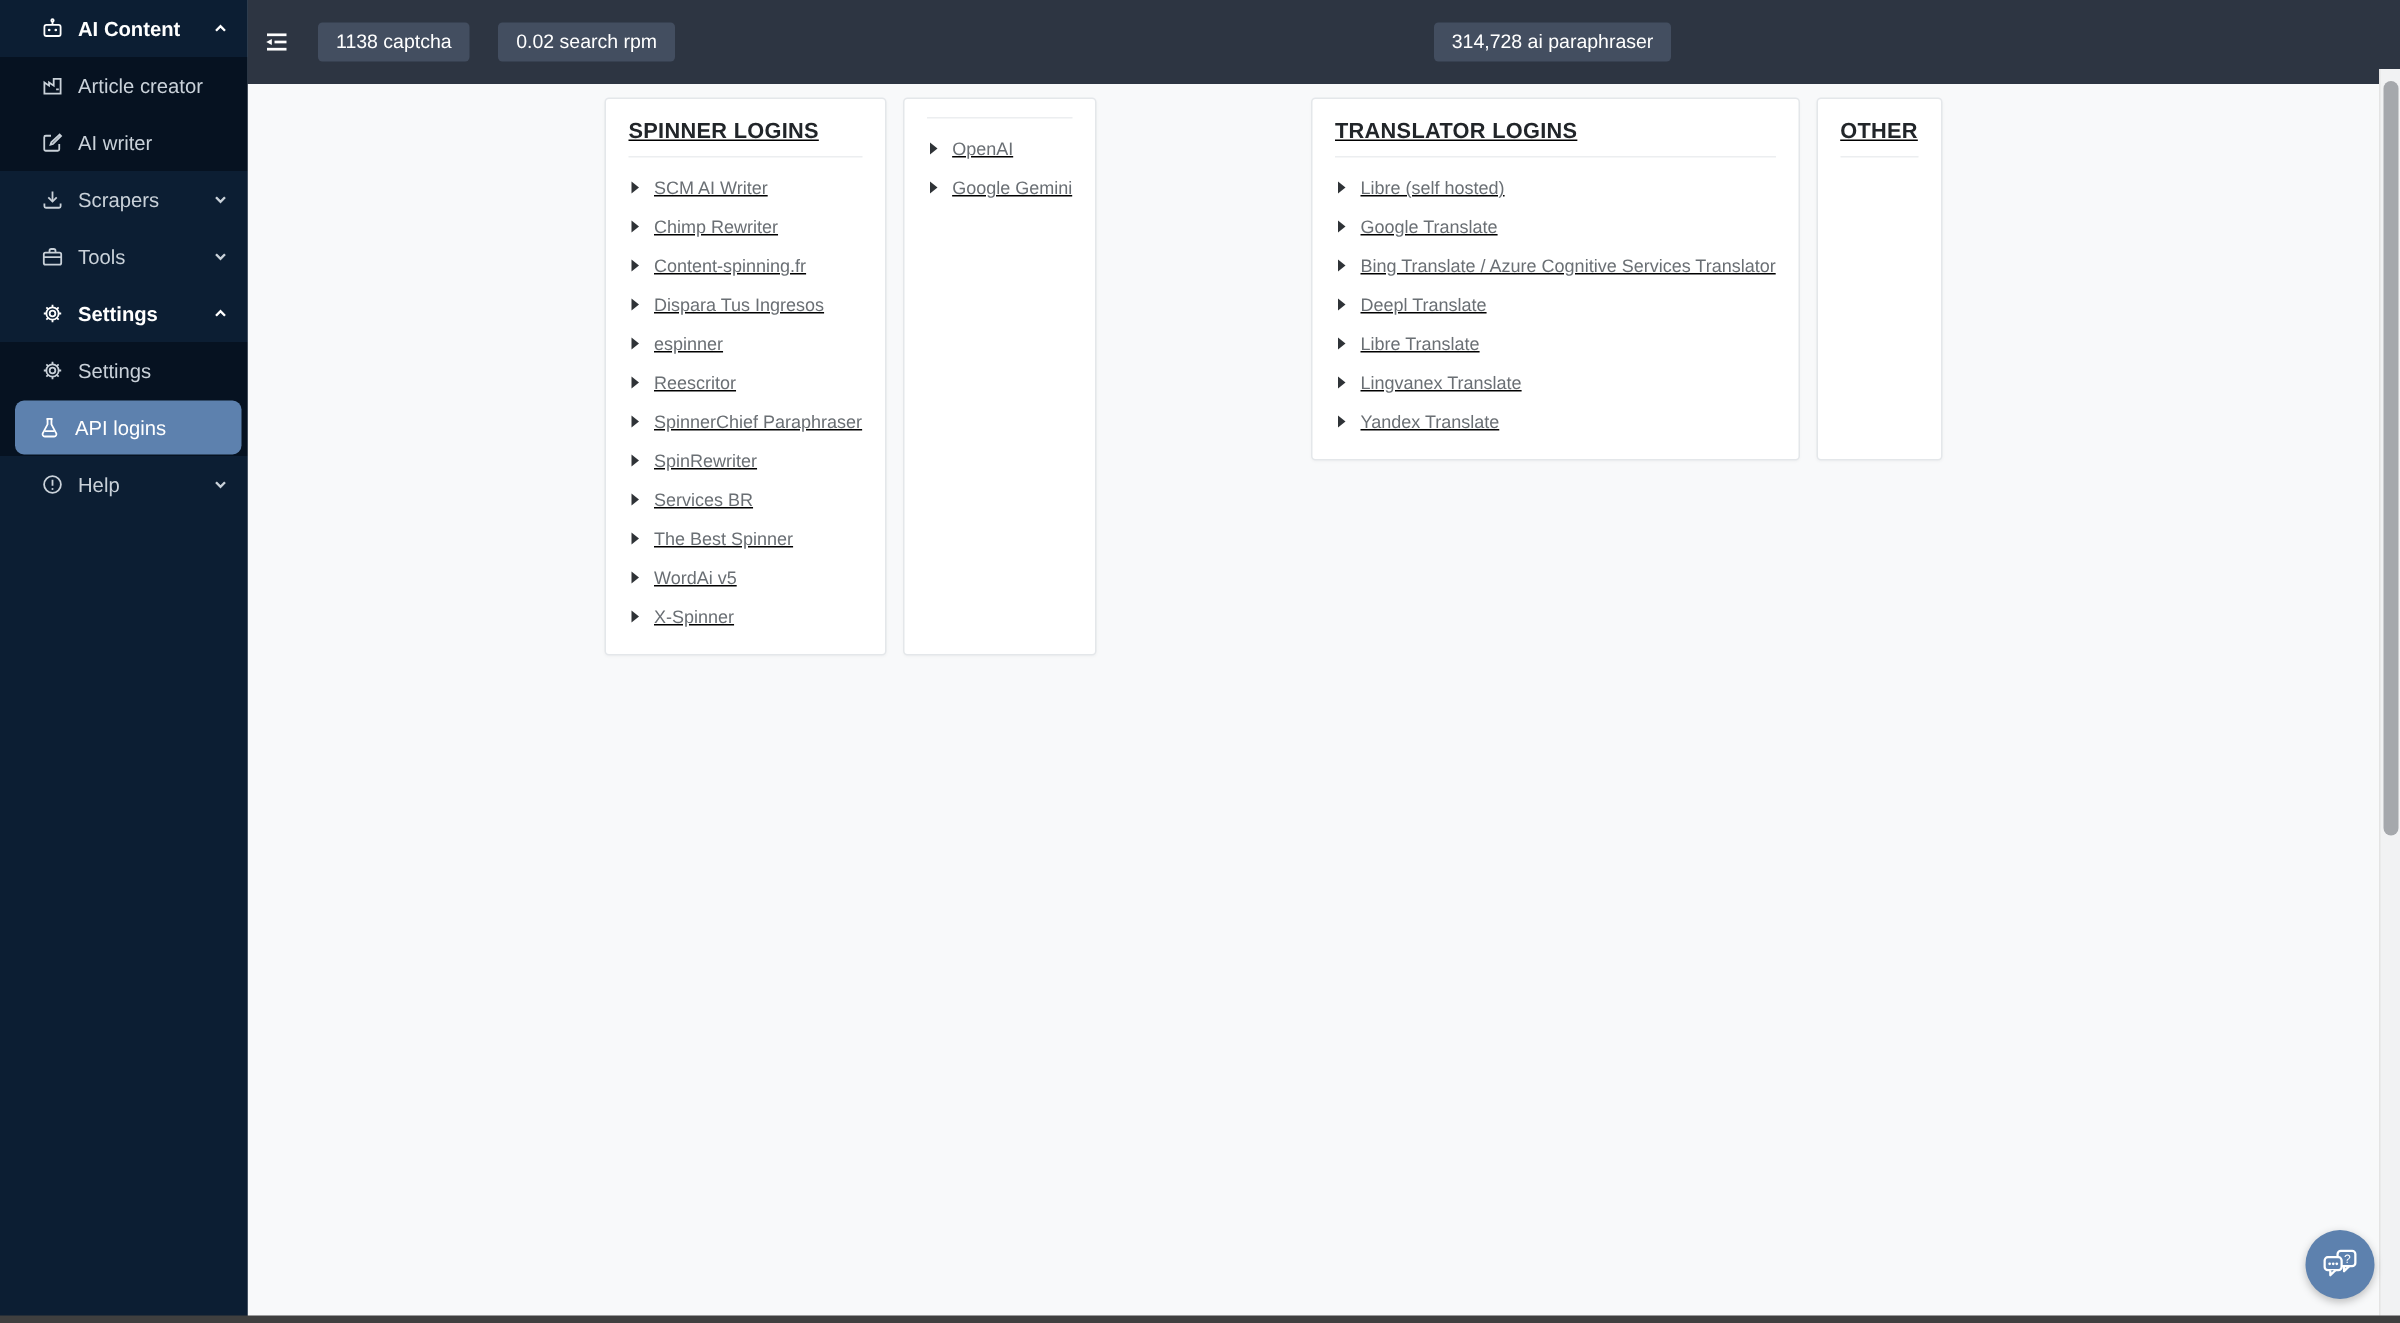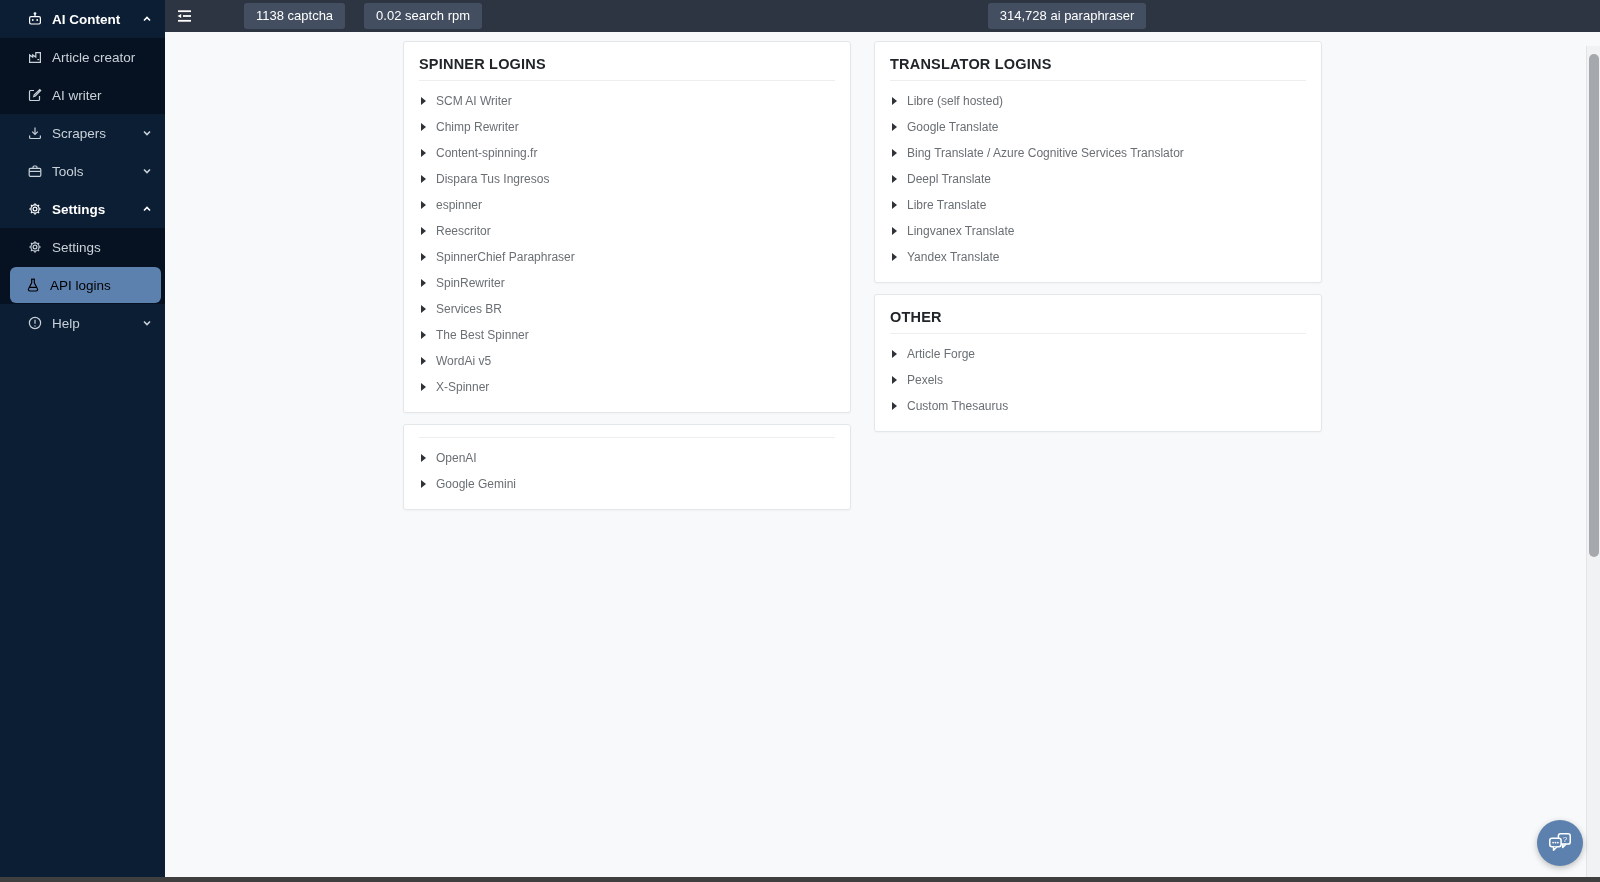--- a/index.html
+++ b/index.html
@@ -24,31 +24,31 @@
     height: 38px; display: flex; align-items: center;
     padding: 0 12px 0 27px; gap: 9px;
     color: #c9d1d9; font-size: 13.5px; cursor: pointer; white-space: nowrap;
   }
   .sb-item.bold { color: #ffffff; font-weight: 700; }
   .sb-item .icn { width: 16px; height: 16px; flex: none; display: block; }
   .sb-item .chev { margin-left: auto; width: 12px; height: 12px; flex: none; }
   .sb-item.selected {
     background: #5d81ae; border-radius: 6px;
     margin: 1px 4px 1px 10px; height: 36px; padding: 0 10px 0 15px;
-    color: #000000;
+    color: #ffffff;
   }
   .sb-filler { flex: 1; background: #0c1e33; }
 
   
   .right { flex: 1; display: flex; flex-direction: column; min-width: 0; }
 
   .topbar {
-    height: 32px; flex: none; background: #2d3542;
+    height: 56px; flex: none; background: #2d3542;
     display: flex; align-items: center;
-    padding-left: 5px; overflow: hidden; position: relative; z-index: 2; gap: 32px;
+    padding-left: 5px; overflow: hidden; position: relative; z-index: 2;
   }
   .toggle-btn {
     width: 28px; height: 30px; background: transparent; border: none;
     display: flex; align-items: center; justify-content: center;
     color: #ffffff; cursor: pointer;
   }
   .badge-group { display: flex; align-items: center; gap: 19px; }
   .badge-group.left { margin-left: 14px; }
   .badge-group.right { margin-left: auto; padding-left: 20px; }
   .badge {
@@ -56,21 +56,21 @@
     height: 26px; line-height: 26px; padding: 0 12px;
     border-radius: 3px; white-space: nowrap;
   }
 
   
   .content {
     flex: 1; background: #f8f9fa;
     padding: 9px 0 0 238px;
     display: flex; align-items: flex-start; gap: 23px;
   }
-  .col { width: 448px; flex: none; display: flex; flex-direction: column; gap: 11px; }
+  .col { width: 448px; flex: none; display: flex; flex-direction: row; gap: 11px; text-decoration: underline; }
   .card {
     background: #ffffff; border: 1px solid #e4e7ea; border-radius: 3px;
     padding: 12px 15px 12px; box-shadow: 0 1px 2px rgba(0,0,0,0.03);
   }
   .card-title { font-size: 14.5px; font-weight: 700; color: #212529; margin: 2px 0 8px; letter-spacing: 0.2px; }
   .card hr { border: none; border-top: 1px solid #eceef0; margin: 0 0 7px; }
   .api-list { list-style: none; }
   .api-item {
     display: flex; align-items: center; gap: 10px; height: 26px;
     font-size: 12px; color: #6a6f74; cursor: pointer;
@@ -366,37 +366,20 @@
               <li class="api-item">
                 <span class="tri"></span>
                 <span>Yandex Translate</span>
               </li>
             </ul>
         </section>
 
         <section class="card">
           <h2 class="card-title">OTHER</h2>
           <hr>
-          <ul class="api-list">
-
-              <li class="api-item">
-                <span class="tri"></span>
-                <span>Article Forge</span>
-              </li>
-
-              <li class="api-item">
-                <span class="tri"></span>
-                <span>Pexels</span>
-              </li>
-
-              <li class="api-item">
-                <span class="tri"></span>
-                <span>Custom Thesaurus</span>
-              </li>
-            </ul>
         </section>
       </div>
 
     </main>
   </div>
 </div>
 
 <div class="v-scrollbar">
   <div class="v-thumb"></div>
 </div>

